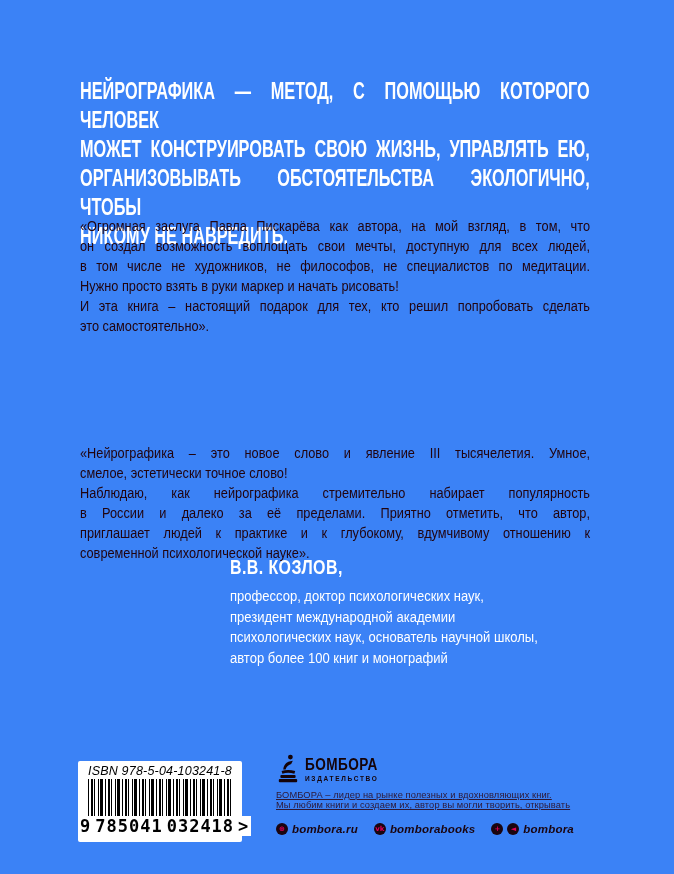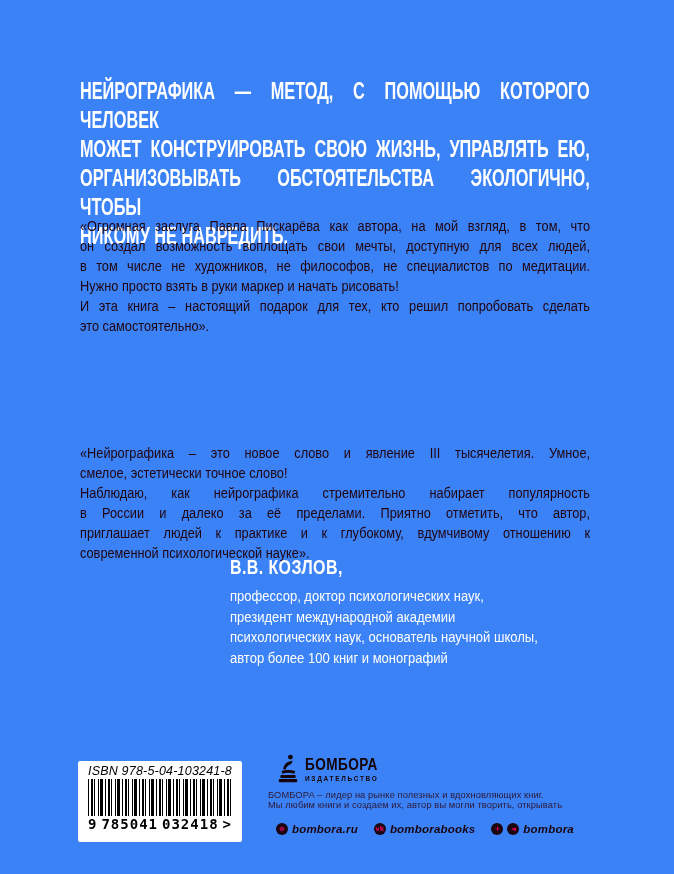--- a/index.html
+++ b/index.html
@@ -46,40 +46,40 @@
   .isbn{font-size:12.5px;text-align:center;margin-top:3px;letter-spacing:0.2px;white-space:nowrap;font-style:italic;}
   .bars{
     height:44px;margin:1px 10px 0 10px;
     background:repeating-linear-gradient(90deg,
       #000 0 1px,#fff 1px 3px,#000 3px 5px,#fff 5px 6px,
       #000 6px 7px,#fff 7px 10px,#000 10px 11px,#fff 11px 12px,
       #000 12px 15px,#fff 15px 17px);
   }
   .digits{
     position:relative;margin-top:-7px;text-align:center;
-    font-family:"DejaVu Sans Mono",monospace;font-size:14px;font-weight:bold;
+    font-family:"DejaVu Sans Mono",monospace;font-size:17px;font-weight:bold;
     letter-spacing:1px;white-space:nowrap;
   }
   .digits span{background:#fff;padding:0 2px;}
   
   .publisher{position:absolute;left:276px;top:753px;display:flex;align-items:flex-start;}
   .logo-svg{width:24px;height:33px;margin-right:5px;}
   .pub-name{
     font-size:16px;font-weight:bold;color:#140309;letter-spacing:0.5px;
     transform:scaleX(0.85);transform-origin:left top;margin-top:3px;white-space:nowrap;
   }
   .pub-sub{
     font-size:6.5px;font-weight:bold;color:#140309;letter-spacing:1.7px;
     margin-top:1px;white-space:nowrap;
   }
   
   .tagline{
-    position:absolute;left:268px;top:791px;width:310px;
+    position:absolute;left:276px;top:791px;width:310px;
     font-size:9.3px;line-height:9.9px;color:#2b0614;opacity:0.85;
-    letter-spacing:0.1px;white-space:nowrap;
+    letter-spacing:0.1px;white-space:nowrap;text-decoration:underline;
   }
   
   .social{
     position:absolute;left:276px;top:823px;display:flex;align-items:center;gap:16px;
     color:#1a0510;font-size:11.5px;font-weight:bold;
   }
   .grp{display:flex;align-items:center;gap:4px;cursor:pointer;}
   .icon-circle{
     width:12px;height:12px;border-radius:50%;background:#1a0510;
     display:inline-flex;align-items:center;justify-content:center;

